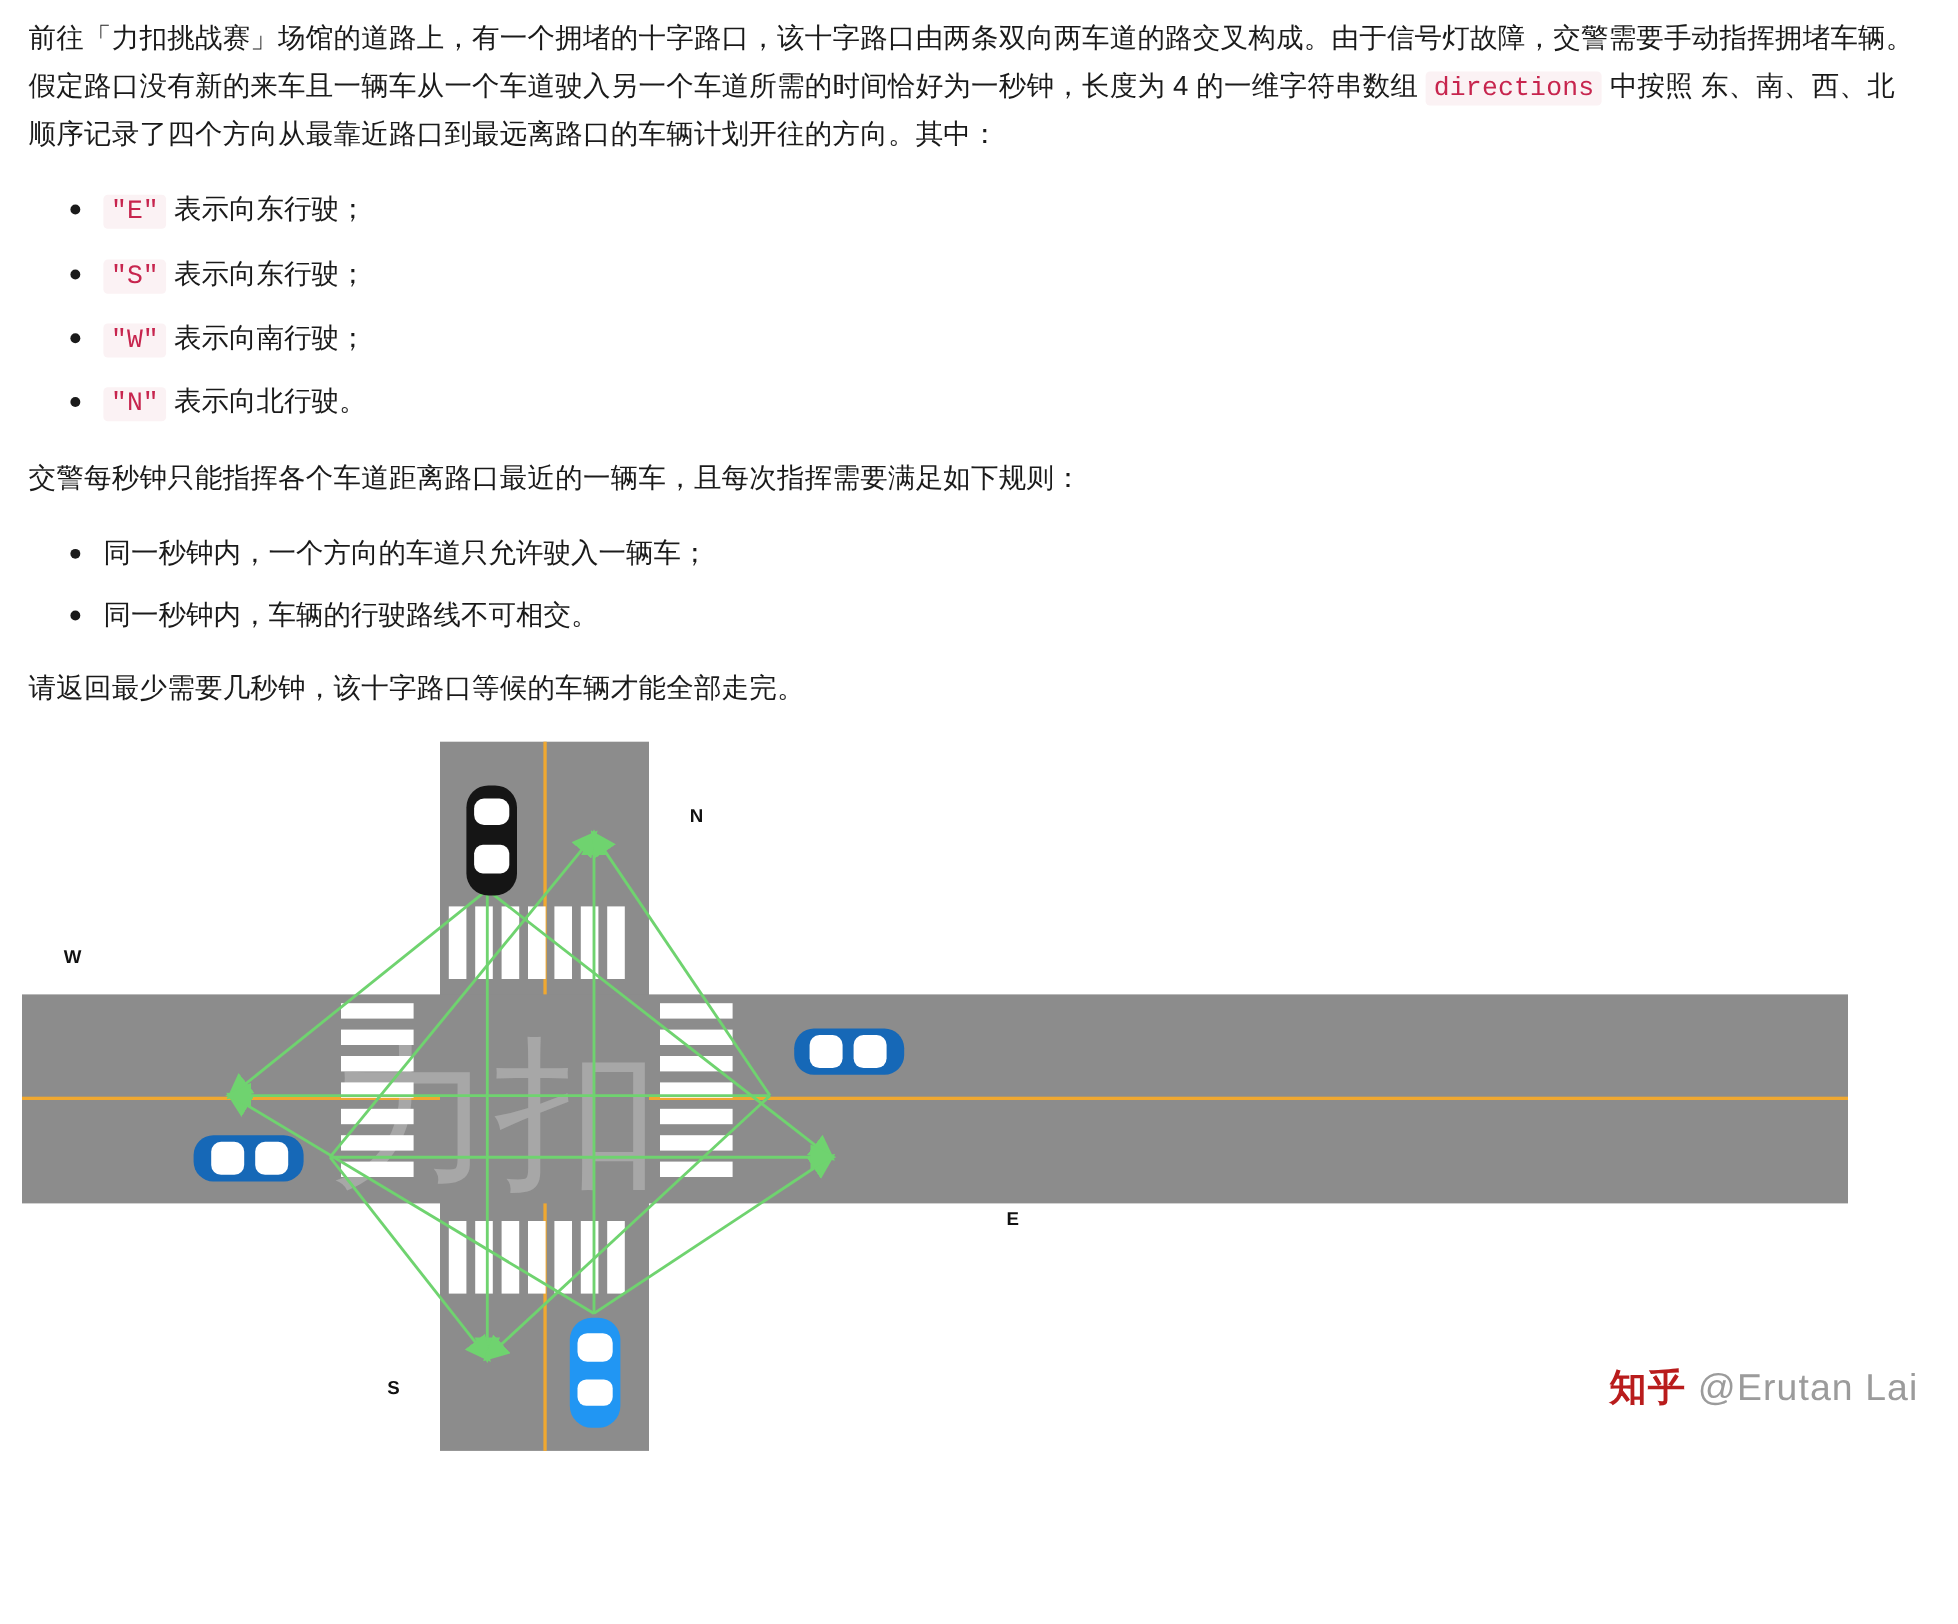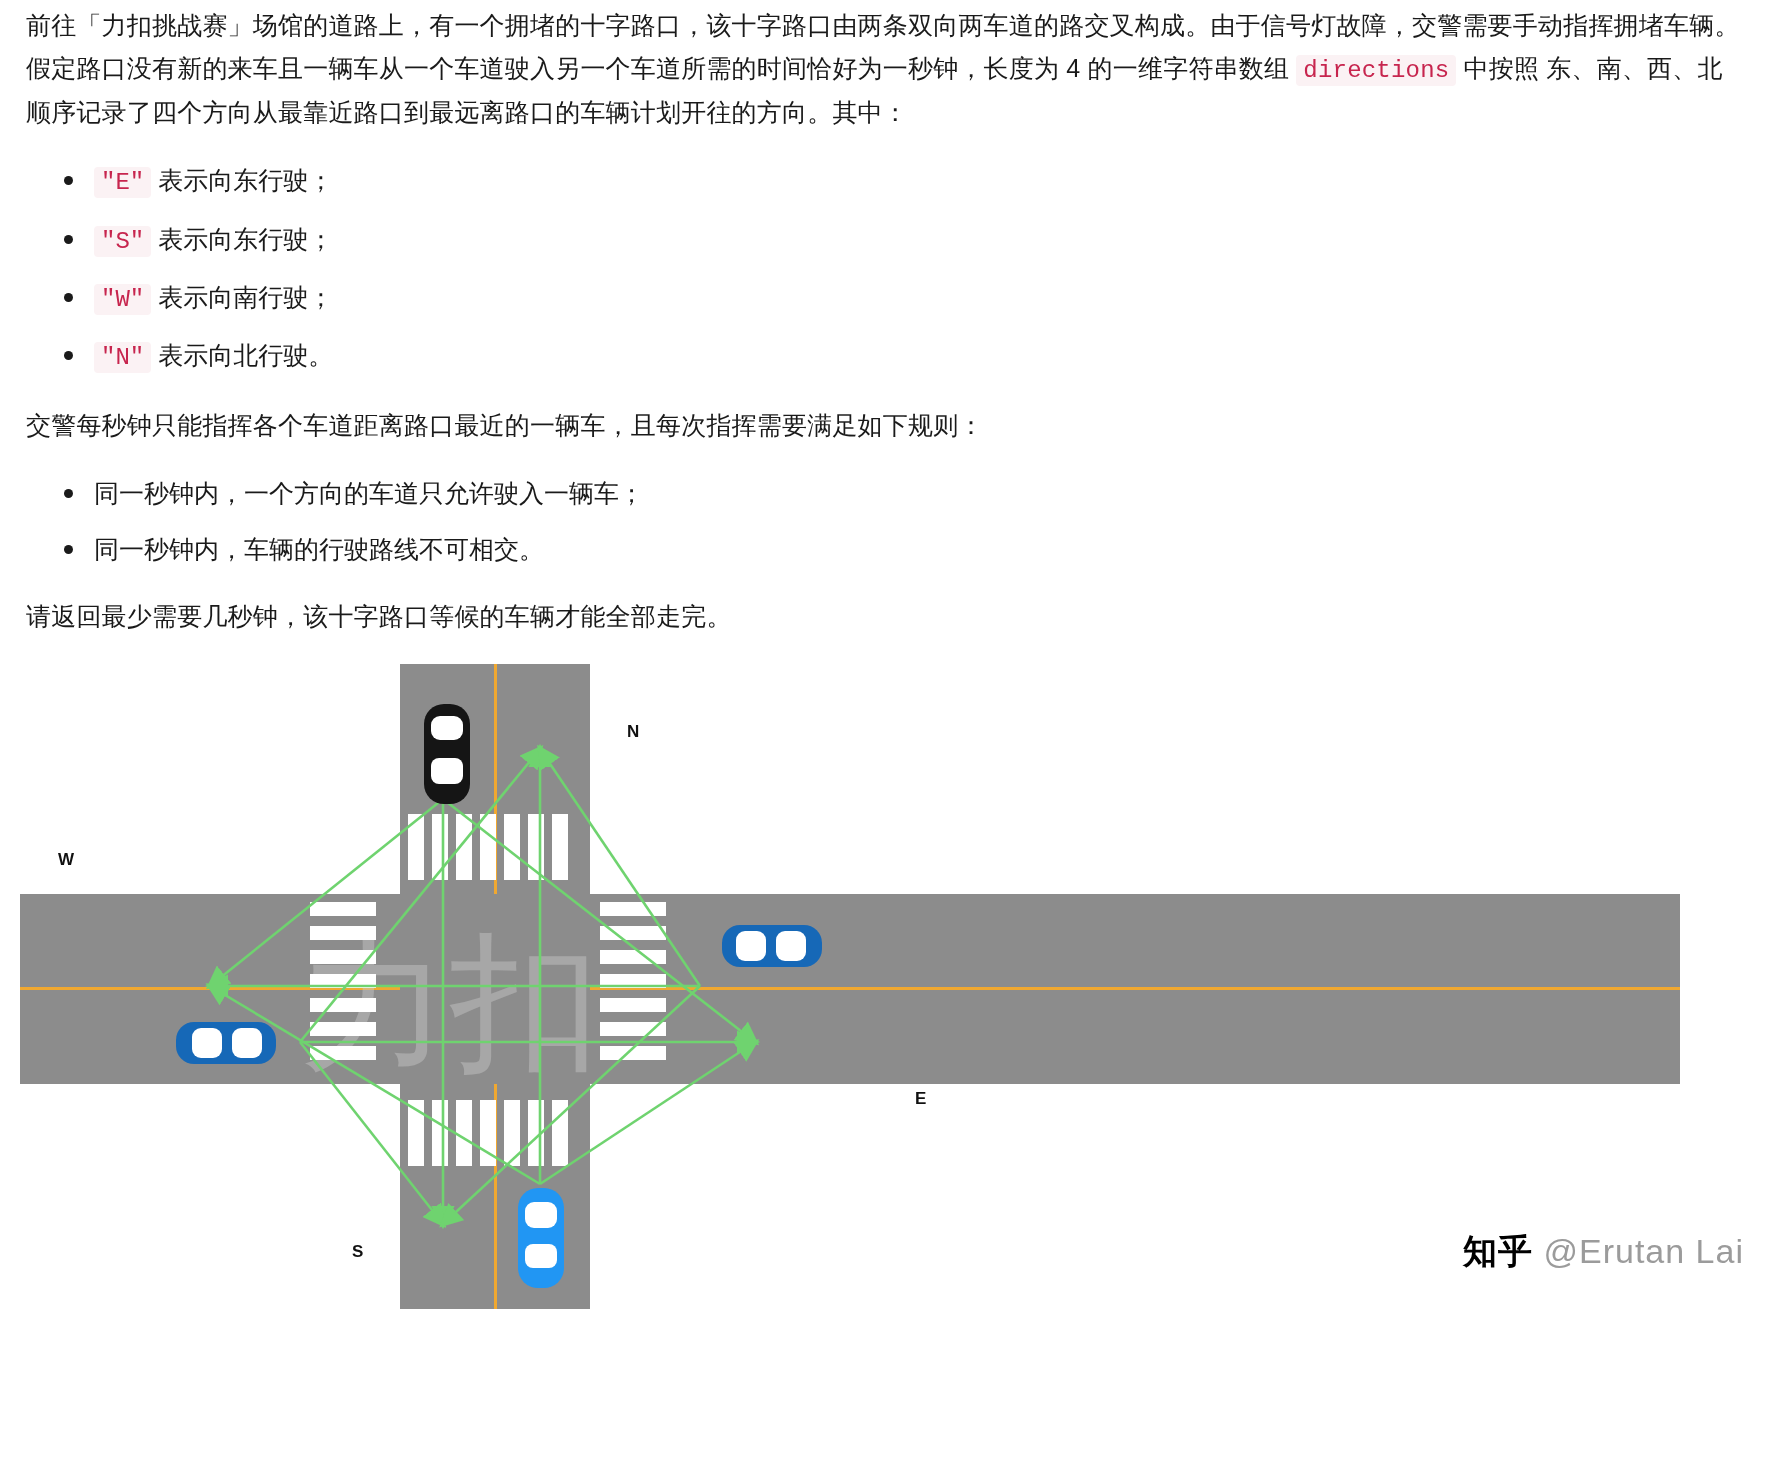--- a/index.html
+++ b/index.html
@@ -9,21 +9,21 @@
   }
   body {
     width: 1780px;
     min-height: 1476px;
     font-family: "Liberation Sans", sans-serif;
     color: #1a1a1a;
   }
   .page {
     width: 1780px;
     box-sizing: border-box;
-    padding: 4px 26px 0 26px;
+    padding: 14px 26px 0 26px;
   }
   p.para {
     font-size: 25px;
     line-height: 1.72;
     margin: 0 0 26px 0;
     letter-spacing: 0.2px;
   }
   code.inline {
     font-family: "Liberation Mono", monospace;
     background: #fbf2f4;
@@ -112,21 +112,21 @@
   .zhihu-wm {
     position: absolute;
     right: 36px;
     bottom: 34px;
     font-size: 34px;
     color: #9b9b9b;
     letter-spacing: 1px;
   }
   .zhihu-logo {
     font-weight: bold;
-    color: #000000;
+    color: #b91c1c;
   }
   svg.arrows {
     position: absolute;
     left: 0;
     top: 0;
   }
 </style>
 </head>
 <body>
 

